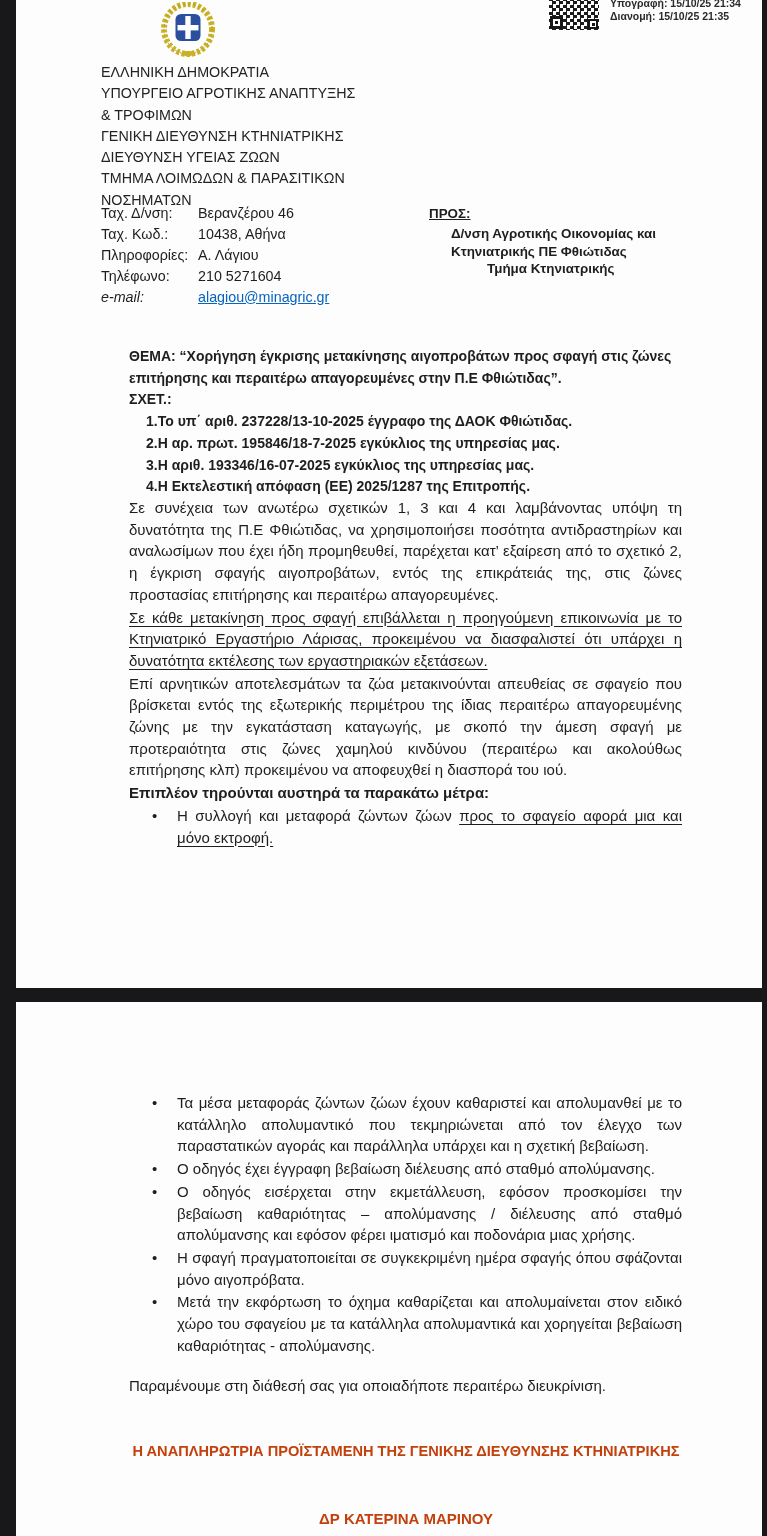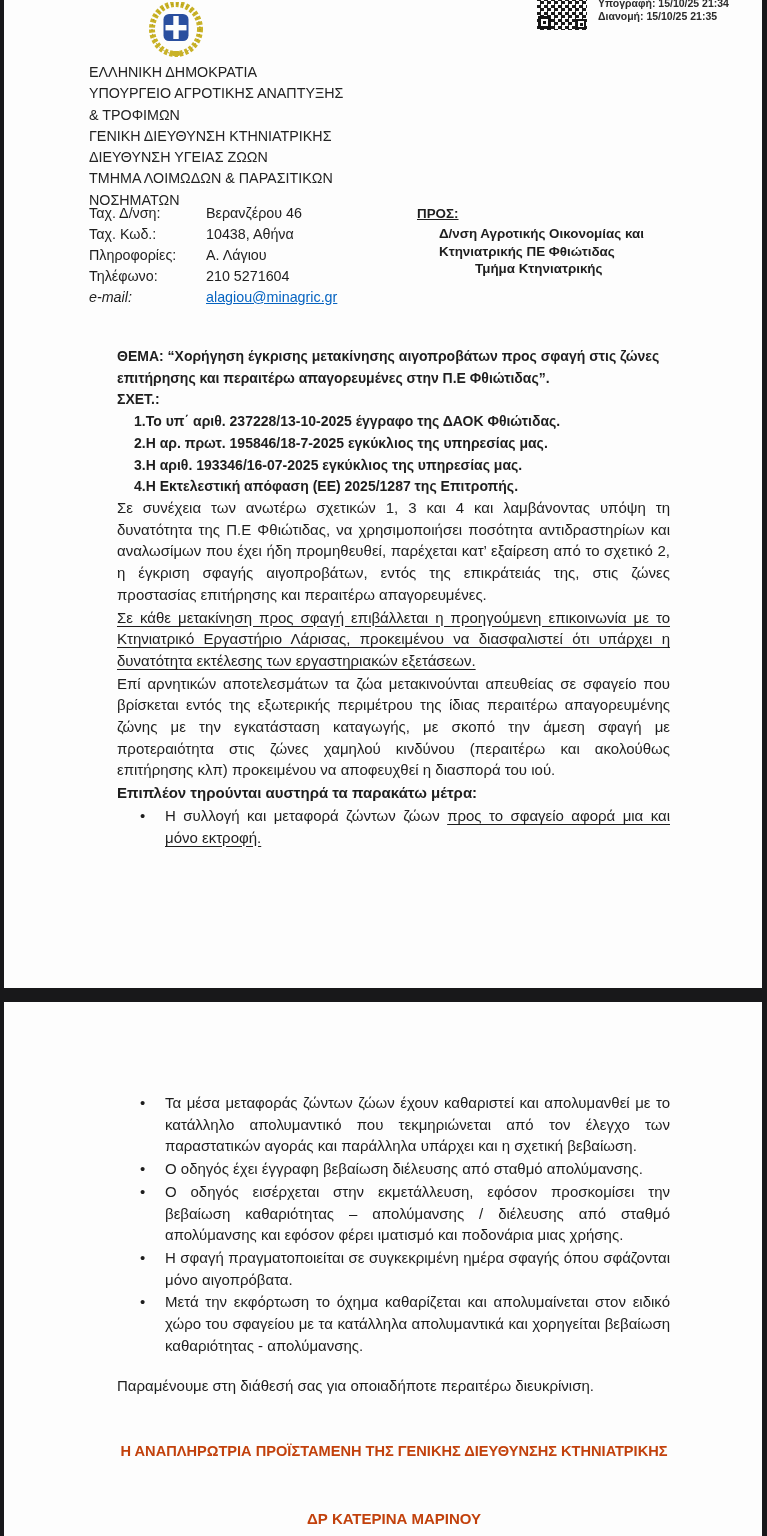--- a/index.html
+++ b/index.html
@@ -4,21 +4,21 @@
 <style>
   html,body{margin:0;padding:0;}
   body{
     width:767px;height:1536px;overflow:hidden;position:relative;
     background:#18181a;
     font-family:"Liberation Sans", sans-serif;
     color:#1e1e1e;
     -webkit-font-smoothing:antialiased;
   }
   .page{
-    position:absolute;left:4px;right:5px;background:#fdfdfd;overflow:hidden;
+    position:absolute;left:16px;right:5px;background:#fdfdfd;overflow:hidden;
   }
   #page1{top:0;height:988px;}
   #page2{top:1002px;height:534px;}
 
   
   .emblem{position:absolute;left:143px;top:2px;width:58px;height:56px;}
 
   
   .stamp{position:absolute;left:533px;top:0;height:44px;}
   .qr{
@@ -29,21 +29,21 @@
   .qr .finder{position:absolute;width:13px;height:13px;border:3px solid #161616;background:#fdfdfd;box-sizing:border-box;}
   .qr .finder::after{content:"";position:absolute;left:2px;top:2px;width:3px;height:3px;background:#161616;}
   .qr .f-bl{left:1px;bottom:1px;}
   .qr .f-br{right:1px;bottom:1px;border-width:2px;width:10px;height:10px;}
   .stamp-text{position:absolute;left:61px;top:-3px;white-space:nowrap;
     font-size:10.5px;font-weight:bold;line-height:13px;color:#2a2a2a;}
 
   
   .org-block{position:absolute;left:85px;top:62px;font-weight:normal;font-size:14.3px;line-height:21.3px;color:#232323;}
   .contact{position:absolute;left:85px;top:203px;font-size:14.3px;line-height:20.9px;}
-  .contact .row{display:flex;gap:20px;}
+  .contact .row{display:flex;}
   .contact .lab{width:97px;flex:0 0 97px;}
   .contact .val{}
   .contact .italic{font-style:italic;}
   .maillink{color:#0563c1;text-decoration:underline;cursor:pointer;}
 
   .recipient{position:absolute;left:413px;top:205px;width:300px;font-size:13.4px;line-height:17.8px;}
   .recipient .lab{font-weight:bold;text-decoration:underline;margin-bottom:2px;}
   .recipient .line{font-weight:bold;margin-left:22px;}
   .recipient .line.indent{margin-left:58px;}
 

